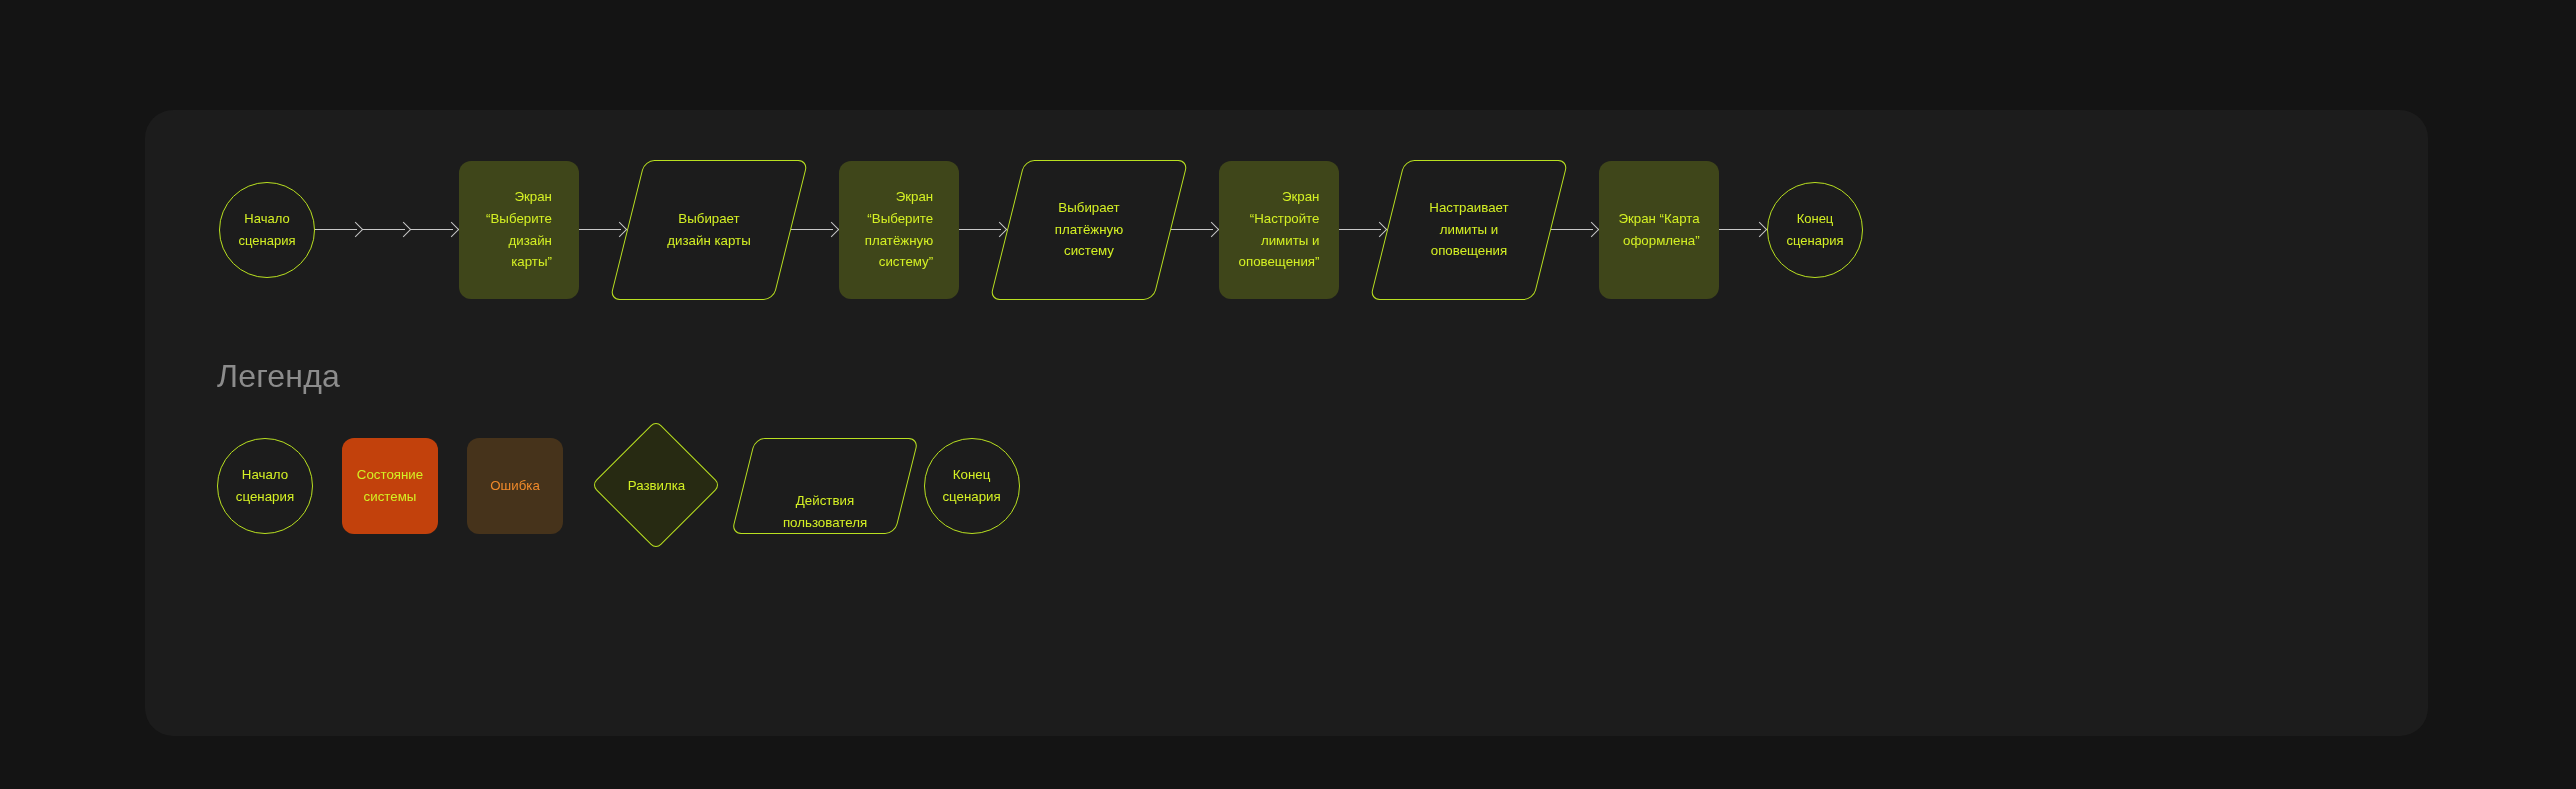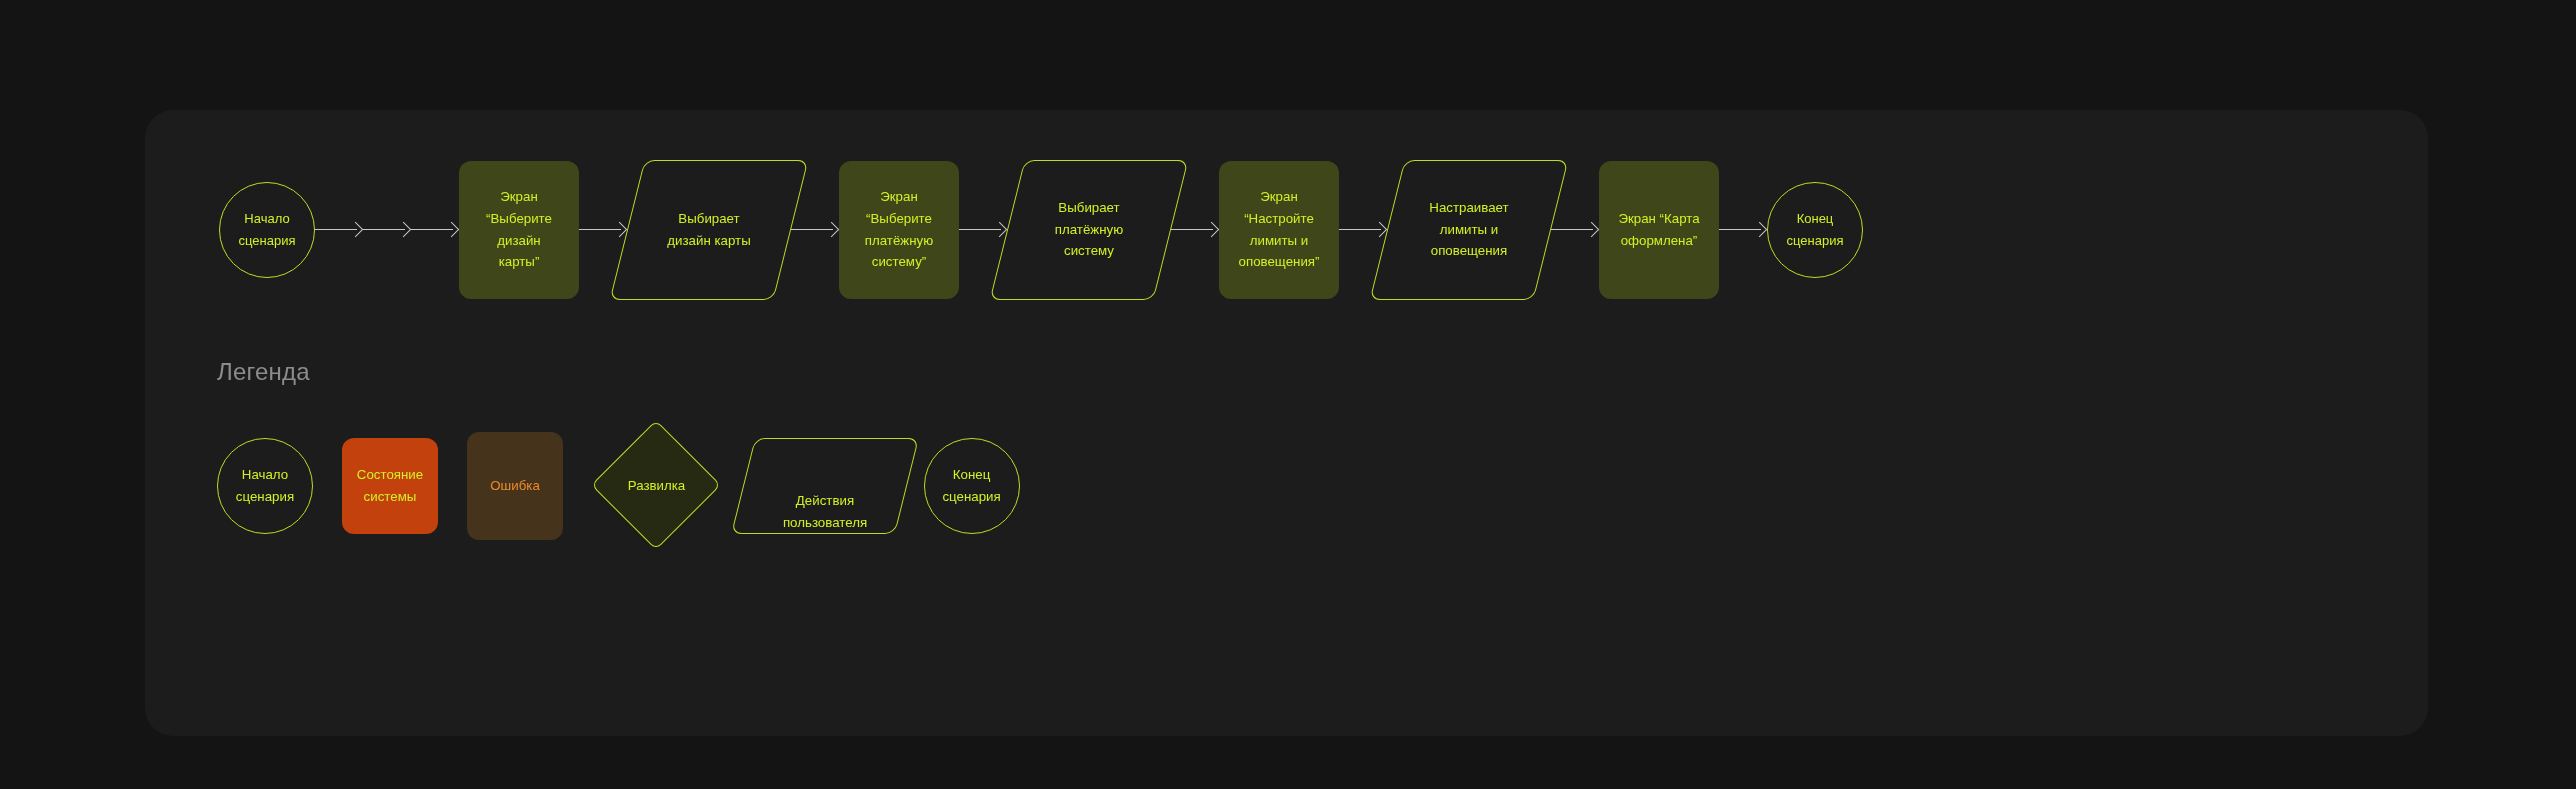--- a/index.html
+++ b/index.html
@@ -114,20 +114,21 @@
     background: transparent;
   }
   .node.circle .txt { font-size: 13px; padding: 0 3.7px; }
 
   
   .node.state {
     width: 120px;
     height: 138px;
     background: #3f461a;
     border-radius: 12px;
+    text-align: right;
   }
 
   
   .node.action {
     width: 164px;
     height: 140px;
   }
   .node.action .skew {
     position: absolute;
     left: 0;
@@ -145,21 +146,21 @@
   .legend {
     position: absolute;
     left: 0;
     top: 248px;
     width: 2283px;
   }
   .legend-title {
     position: absolute;
     left: 72px;
     top: 0;
-    font-size: 24px;
+    font-size: 32px;
     font-weight: 400;
     color: #8c8c8c;
     letter-spacing: 0.2px;
   }
   .legend-row {
     position: absolute;
     left: 72px;
     top: 63px;
     display: flex;
     flex-direction: row;
@@ -174,21 +175,21 @@
     border-radius: 50%;
   }
   .node.lg-state {
     width: 96px;
     height: 96px;
     background: #c2410c;
     border-radius: 12px;
   }
   .node.lg-error {
     width: 96px;
-    height: 108px;
+    height: 96px;
     background: #46331b;
     border-radius: 12px;
   }
   .node.lg-error .txt { color: #f08a2a; }
 
   .node.lg-diamond {
     width: 129px;
     height: 129px;
     margin-right: 22px;
   }

